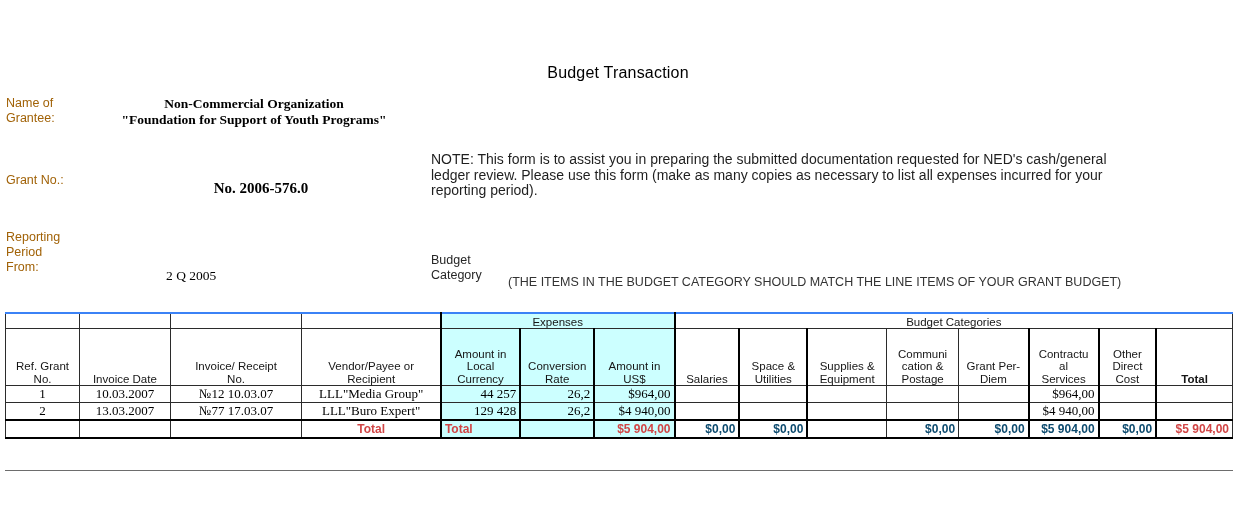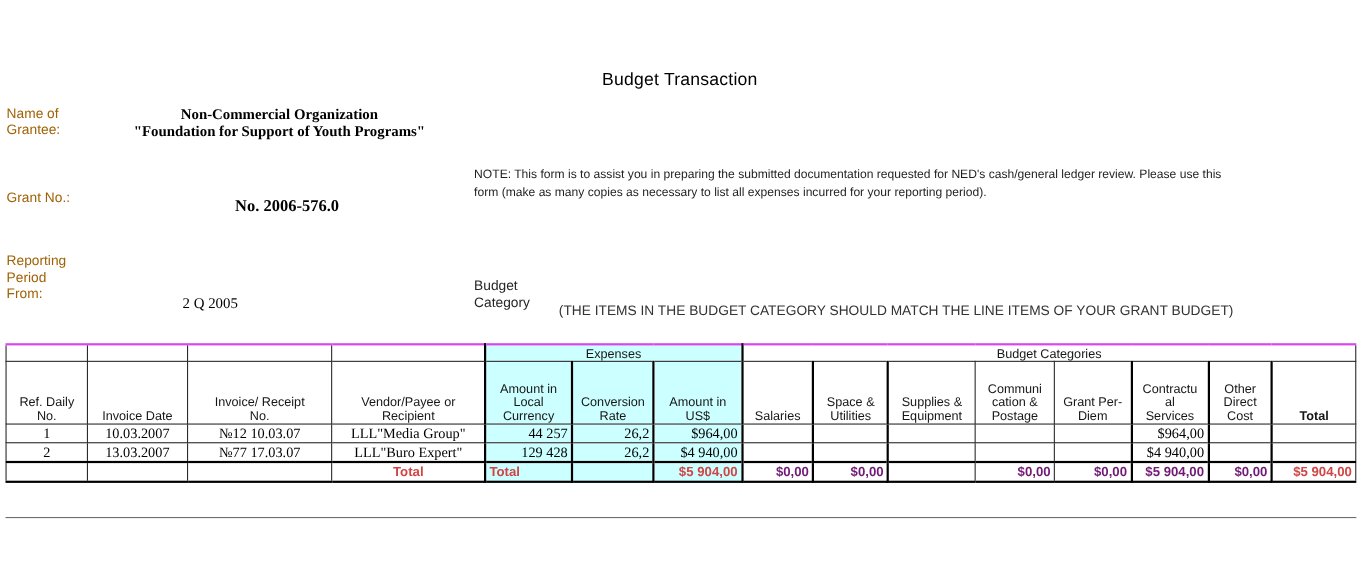--- a/index.html
+++ b/index.html
@@ -86,21 +86,21 @@
     font-family: "Liberation Serif", serif;
     font-size: 13.5px;
   }
 
   
   .note {
     position: absolute;
     left: 431px;
     top: 152px;
     width: 700px;
-    font-size: 11px;
+    font-size: 14px;
     line-height: 15.5px;
     color: #1f1f1f;
   }
 
   
   .budget-cat-label {
     position: absolute;
     left: 431px;
     top: 253px;
     font-size: 12.5px;
@@ -166,25 +166,25 @@
 
   .totalrow td {
     height: 16px;
     vertical-align: middle;
     font-weight: bold;
     font-size: 12px;
     text-align: right;
     border-top: 2px solid #000;
   }
   .totalrow td.red   { color: #d14545; }
-  .totalrow td.blue  { color: #701a75; }
+  .totalrow td.blue  { color: #0c4a6e; }
   .totalrow td.lbl-r { text-align: center; color: #d14545; }
   .totalrow td.lbl-l { text-align: left;   color: #d14545; }
   .thickR { border-right: 2px solid #000 !important; }
-  .sheet tr.headtop td { border-top: 2px solid #d946ef; }
+  .sheet tr.headtop td { border-top: 2px solid #3b82f6; }
   .sheet tr.lastline td { border-bottom: 2px solid #000; }
 
   .underline-sheet {
     position: absolute;
     left: 5px;
     top: 470px;
     width: 1228px;
     height: 0;
     border-top: 1px solid #6d6d6d;
   }
@@ -250,21 +250,21 @@
       <tr class="headtop">
     <td class="grp-head"></td>
     <td class="grp-head"></td>
     <td class="grp-head"></td>
     <td class="grp-head thickR"></td>
     <td class="grp-head expense thickR" colspan="3">Expenses</td>
     <td class="grp-head" colspan="8">Budget Categories</td>
   </tr>
 
   <tr>
-    <td class="colhead">Ref. Daily
+    <td class="colhead">Ref. Grant
 No.</td>
     <td class="colhead">Invoice Date</td>
     <td class="colhead">Invoice/ Receipt
 No.</td>
     <td class="colhead thickR">Vendor/Payee or
 Recipient</td>
     <td class="colhead expense thickR">Amount in
 Local
 Currency</td>
     <td class="colhead expense thickR">Conversion

